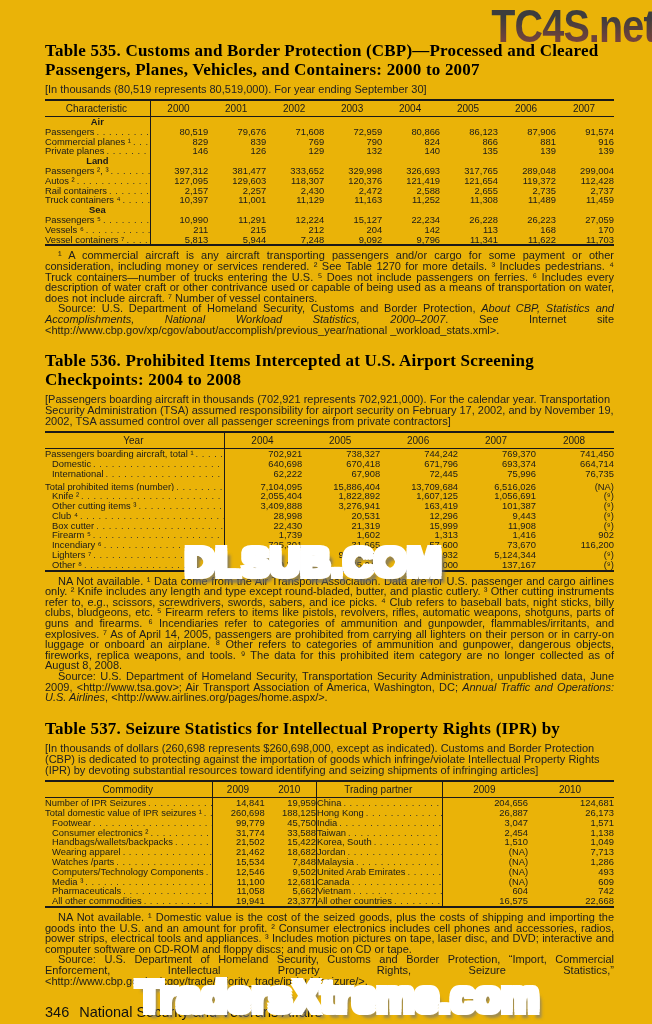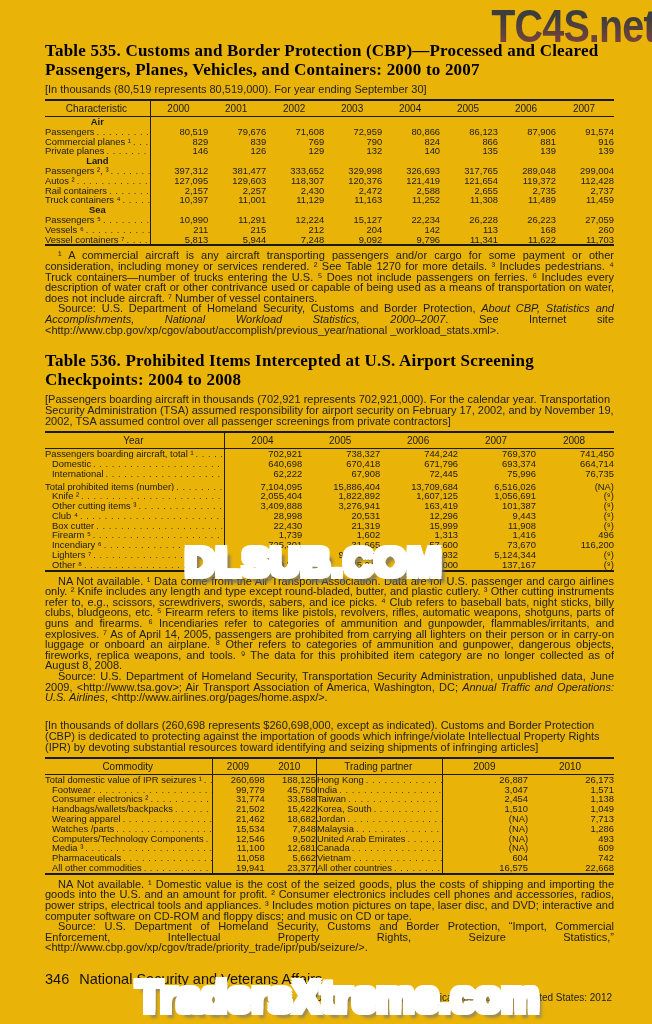--- a/index.html
+++ b/index.html
@@ -300,21 +300,21 @@
                   <span class="ld"></span>
                 </div>
               </td>
               <td class="num vl">211</td>
               <td class="num">215</td>
               <td class="num">212</td>
               <td class="num">204</td>
               <td class="num">142</td>
               <td class="num">113</td>
               <td class="num">168</td>
-              <td class="num">260</td>
+              <td class="num">170</td>
             </tr>
             <tr>
               <td class="lblcell">
                 <div class="flx">
                   <span class="lt">Vessel containers ⁷</span>
                   <span class="ld"></span>
                 </div>
               </td>
               <td class="num vl">5,813</td>
               <td class="num">5,944</td>
@@ -469,21 +469,21 @@
               <td class="lblcell ind">
                 <div class="flx">
                   <span class="lt">Firearm ⁵</span>
                   <span class="ld"></span>
                 </div>
               </td>
               <td class="num vl">1,739</td>
               <td class="num">1,602</td>
               <td class="num">1,313</td>
               <td class="num">1,416</td>
-              <td class="num">496</td>
+              <td class="num">902</td>
             </tr>
             <tr>
               <td class="lblcell ind">
                 <div class="flx">
                   <span class="lt">Incendiary ⁶</span>
                   <span class="ld"></span>
                 </div>
               </td>
               <td class="num vl">725,301</td>
               <td class="num">31,665</td>
@@ -522,20 +522,21 @@
       <div class="wm wm-mid">DLSUB.COM</div>
     </div>
     <div class="fnotes">
         <p><span>NA Not available. ¹ Data come from the Air Transport Association. Data are for U.S. passenger and cargo airlines only. ² Knife includes any length and type except round-bladed, butter, and plastic cutlery. ³ Other cutting instruments refer to, e.g., scissors, screwdrivers, swords, sabers, and ice picks. ⁴ Club refers to baseball bats, night sticks, billy clubs, bludgeons, etc. ⁵ Firearm refers to items like pistols, revolvers, rifles, automatic  weapons, shotguns, parts of guns and firearms. ⁶ Incendiaries refer to categories of ammunition and gunpowder, flammables/irritants, and explosives. ⁷ As of April 14, 2005, passengers are prohibited from carrying all lighters on their person or in carry-on luggage or onboard an airplane. ⁸ Other refers to categories of ammunition and gunpower, dangerous objects, fireworks, replica weapons, and tools. ⁹ The data for this prohibited item category are no longer collected as of August 8, 2008.</span></p>
         <p><span>Source: U.S. Department of Homeland Security, Transportation Security Administration, unpublished data, June 2009, &lt;http://www.tsa.gov&gt;; Air Transport Association of America, Washington, DC; </span><span class="it">Annual Traffic and Operations: U.S. Airlines</span><span>, &lt;http://www.airlines.org/pages/home.aspx/&gt;.</span></p>
       </div>
   </section>
 
   <section class="tbl-block">
     <h2 class="tbl-title">
+      <span>Table 537. Seizure Statistics for Intellectual Property Rights (IPR) by</span>
     </h2>
     <p class="note">[In thousands of dollars (260,698 represents $260,698,000, except as indicated). Customs and Border Protection (CBP) is dedicated to protecting against the importation of goods which infringe/violate Intellectual Property Rights (IPR) by devoting substantial resources toward identifying and seizing shipments of infringing articles]</p>
     <div class="twrap">
       <table class="stat" id="t537">
           <colgroup>
             <col class="c-stub">
             <col class="c-a">
             <col class="c-b">
             <col class="c-p">
             <col class="c-c">
@@ -545,20 +546,38 @@
             <tr>
               <th>Commodity</th>
               <th class="vl">2009</th>
               <th>2010</th>
               <th class="vl">Trading partner</th>
               <th class="vl">2009</th>
               <th>2010</th>
             </tr>
           </thead>
           <tbody>
+            <tr>
+              <td class="lblcell">
+                <div class="flx">
+                  <span class="lt">Number of IPR Seizures</span>
+                  <span class="ld"></span>
+                </div>
+              </td>
+              <td class="num vl">14,841</td>
+              <td class="num">19,959</td>
+              <td class="lblcell vl">
+                <div class="flx">
+                  <span class="lt">China</span>
+                  <span class="ld"></span>
+                </div>
+              </td>
+              <td class="num vl">204,656</td>
+              <td class="num">124,681</td>
+            </tr>
             <tr>
               <td class="lblcell">
                 <div class="flx">
                   <span class="lt">Total domestic value of IPR seizures ¹</span>
                   <span class="ld"></span>
                 </div>
               </td>
               <td class="num vl">260,698</td>
               <td class="num">188,125</td>
               <td class="lblcell vl">

